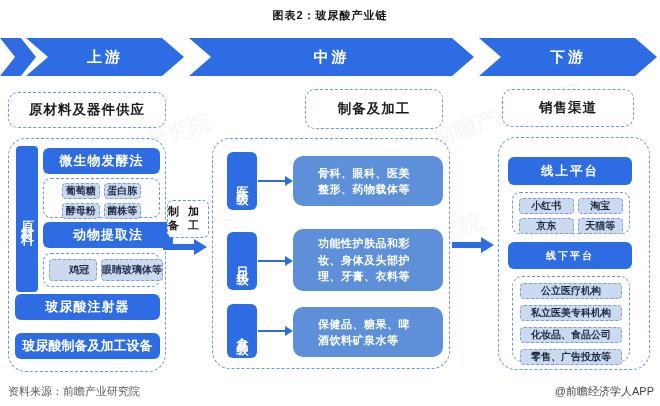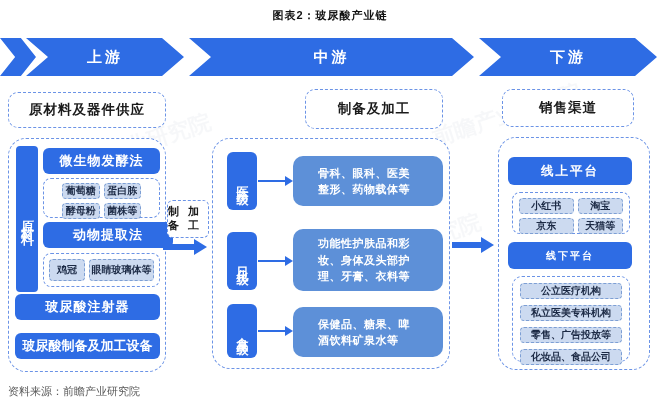--- a/index.html
+++ b/index.html
@@ -55,21 +55,21 @@
 
   
   .chipbox{position:absolute;border:1px dashed var(--dash);border-radius:8px;background:#fff;}
   .chip{background:var(--chip-bg);border:1px dashed var(--chip-border);border-radius:4px;
         color:var(--ink);font-size:10px;font-weight:bold;
         display:flex;align-items:center;justify-content:center;white-space:nowrap;}
   .chips-ferm{left:43px;top:178px;width:117px;height:40px;
               display:grid;grid-template-columns:1fr 1fr;gap:4px;padding:4px 18px;box-sizing:border-box;}
   .chips-animal{left:43px;top:253px;width:117px;height:34px;
                 display:flex;gap:4px;padding:5px;box-sizing:border-box;}
-  .chips-animal .chip:first-child{flex:0 0 34px;}
+  .chips-animal .chip:first-child{flex:0 0 34px;padding-left:12px;}
   .chips-animal .chip:last-child{flex:1;}
 
   
   .t1box{position:absolute;left:167px;top:200px;width:40px;height:36px;border:1px dashed var(--dash);
          border-radius:6px;background:#fff;display:flex;flex-direction:row;align-items:center;
          justify-content:center;font-size:11px;font-weight:bold;color:#1a1a1a;line-height:1.25;}
   .arrow-right{position:absolute;height:16px;}
   .arrow-right::before{content:"";position:absolute;left:0;top:5px;height:6px;
                        width:calc(100% - 12px);background:var(--blue);}
   .arrow-right::after{content:"";position:absolute;right:0;top:0;width:0;height:0;
@@ -183,19 +183,20 @@
   <div class="chipbox chips-online">
     <div class="chip">小红书</div>
     <div class="chip">淘宝</div>
     <div class="chip">京东</div>
     <div class="chip">天猫等</div>
   </div>
   <div class="bluebox offline">线下平台</div>
   <div class="chipbox chips-offline">
     <div class="chip">公立医疗机构</div>
     <div class="chip">私立医美专科机构</div>
+    <div class="chip">化妆品、食品公司</div>
     <div class="chip">零售、广告投放等</div>
-    <div class="chip">化妆品、食品公司</div>
   </div>
 
   <div class="src">资料来源：前瞻产业研究院</div>
+  <div class="brand">@前瞻经济学人APP</div>
 
 </div>
 
 </body></html>

